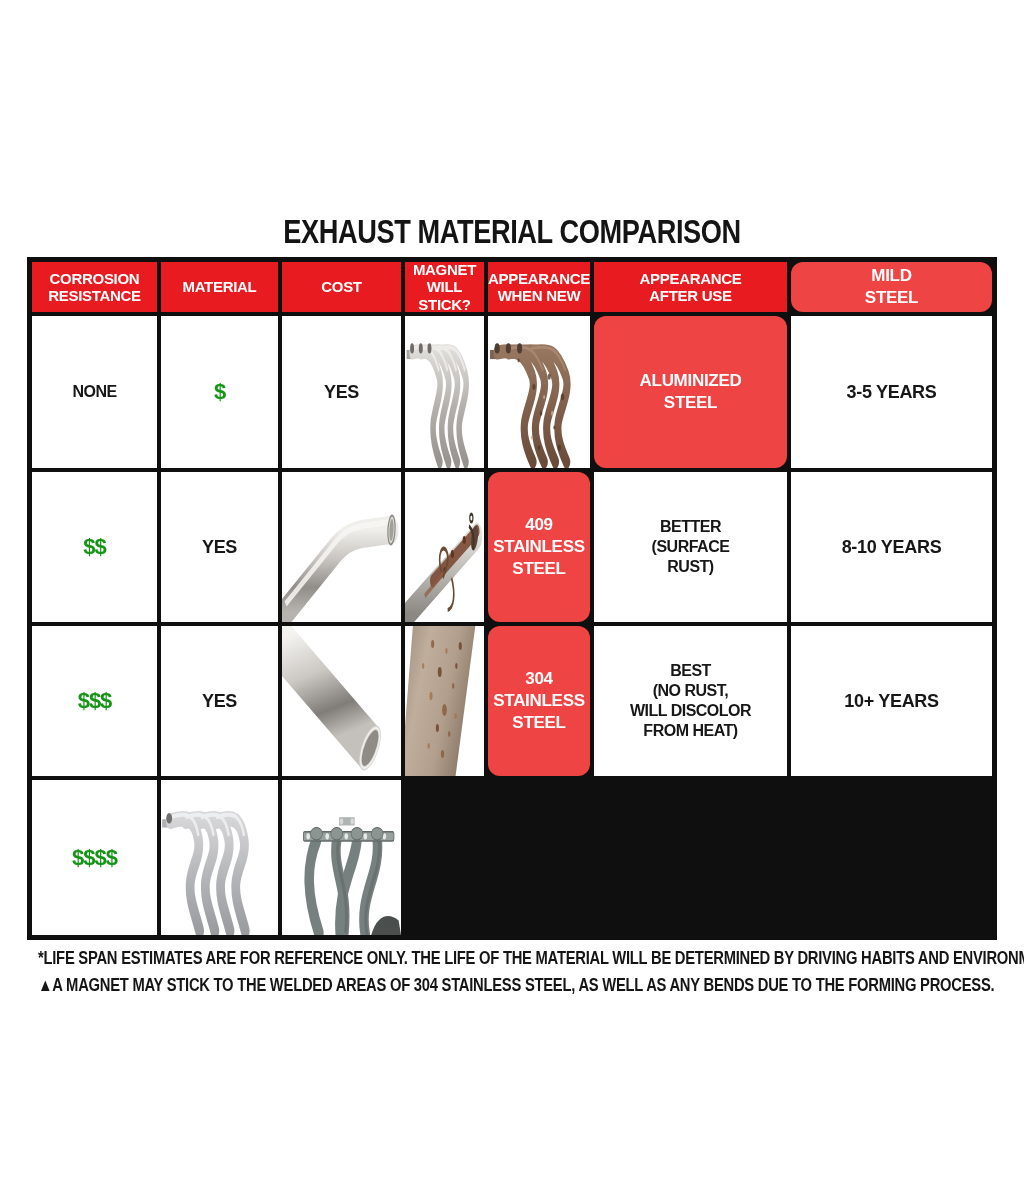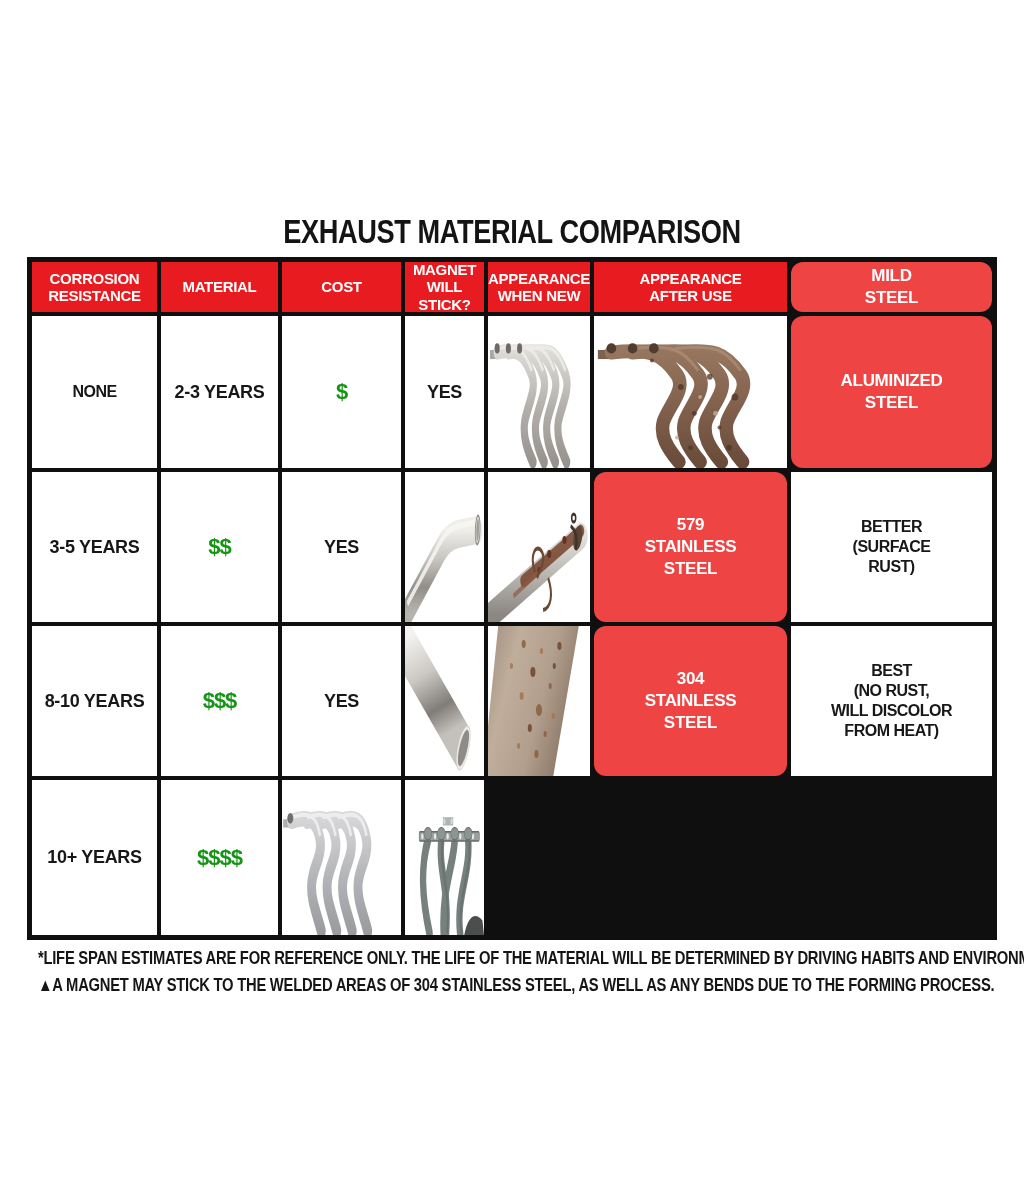--- a/index.html
+++ b/index.html
@@ -48,21 +48,20 @@
     <div class="cell c-head">MAGNET
 WILL STICK?</div>
     <div class="cell c-head">APPEARANCE
 WHEN NEW</div>
     <div class="cell c-head">APPEARANCE
 AFTER USE</div>
 
     <div class="cell c-mat">MILD
 STEEL</div>
     <div class="cell c-txt c-cor">NONE</div>
-    <div class="cell c-txt">2-3 YEARS</div>
     <div class="cell c-cost">$</div>
     <div class="cell c-txt"><span>YES</span><span class="sup"></span></div>
     <div class="cell c-photo">
       <svg viewBox="0 0 200 150" preserveAspectRatio="none">
         <defs>
             <linearGradient id="s1" x1="0" y1="0" x2="0" y2="1">
           <stop offset="0" stop-color="#dedcd8"></stop>
               <stop offset="0.5" stop-color="#b4b1ac"></stop>
               <stop offset="1" stop-color="#979490"></stop>
             </linearGradient>
@@ -162,21 +161,21 @@
           <circle cx="150" cy="68" r="4" fill="#5f3322"></circle>
           <circle cx="100" cy="98" r="3" fill="#5f3322"></circle>
         <ellipse cx="176" cy="66" rx="8" ry="13" fill="#5a4436" transform="rotate(24 176 66)"></ellipse>
         <path d="M 162 54 C 172 58 176 66 172 78" fill="none" stroke="#3f3227" stroke-width="4"></path>
         <circle cx="168" cy="46" r="4" fill="none" stroke="#3f3227" stroke-width="3"></circle>
         <path d="M 92 100 C 80 82 96 70 106 80 C 114 88 102 98 96 106" fill="none" stroke="#6a4a32" stroke-width="4"></path>
         <path d="M 118 106 C 128 122 124 136 108 138" fill="none" stroke="#6a4a32" stroke-width="4"></path>
       </svg>
     </div>
 
-    <div class="cell c-mat">579
+    <div class="cell c-mat">409
 STAINLESS
 STEEL</div>
     <div class="cell c-txt c-cor">BETTER
 (SURFACE
 RUST)</div>
     <div class="cell c-txt">8-10 YEARS</div>
     <div class="cell c-cost">$$$</div>
     <div class="cell c-txt"><span>YES</span><span class="sup"></span></div>
     <div class="cell c-photo">
       <svg viewBox="0 0 200 150" preserveAspectRatio="none">

